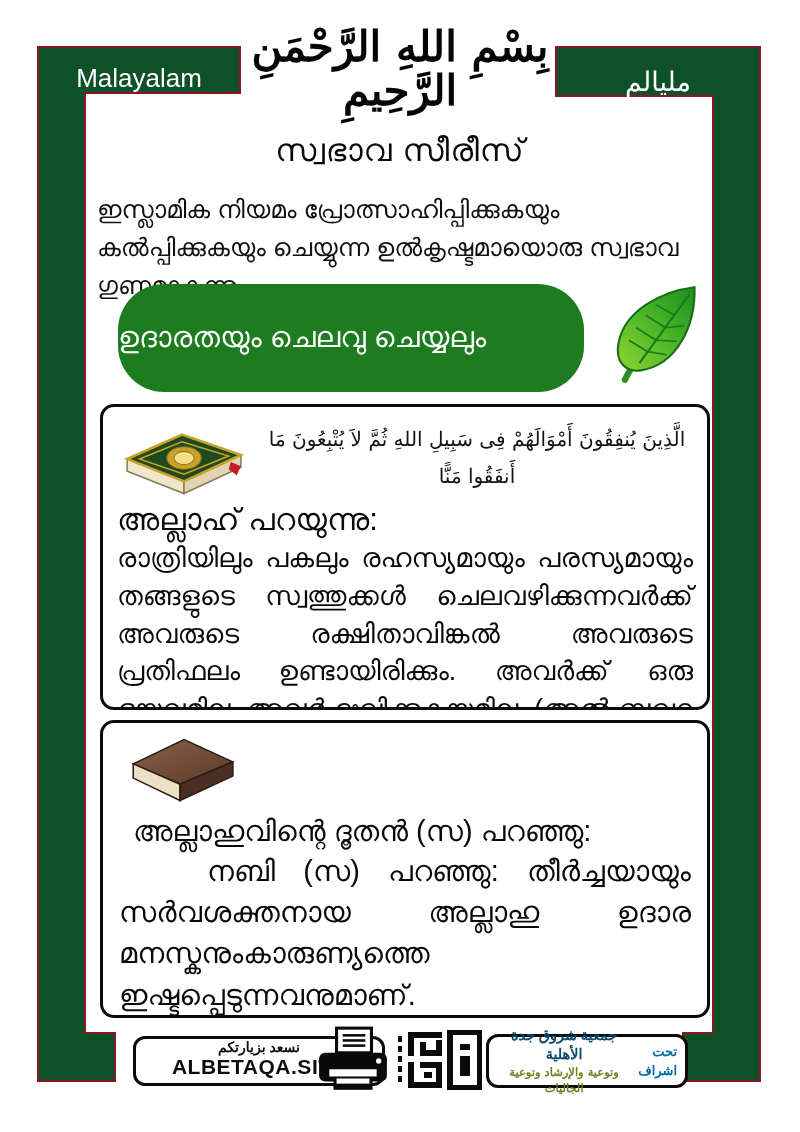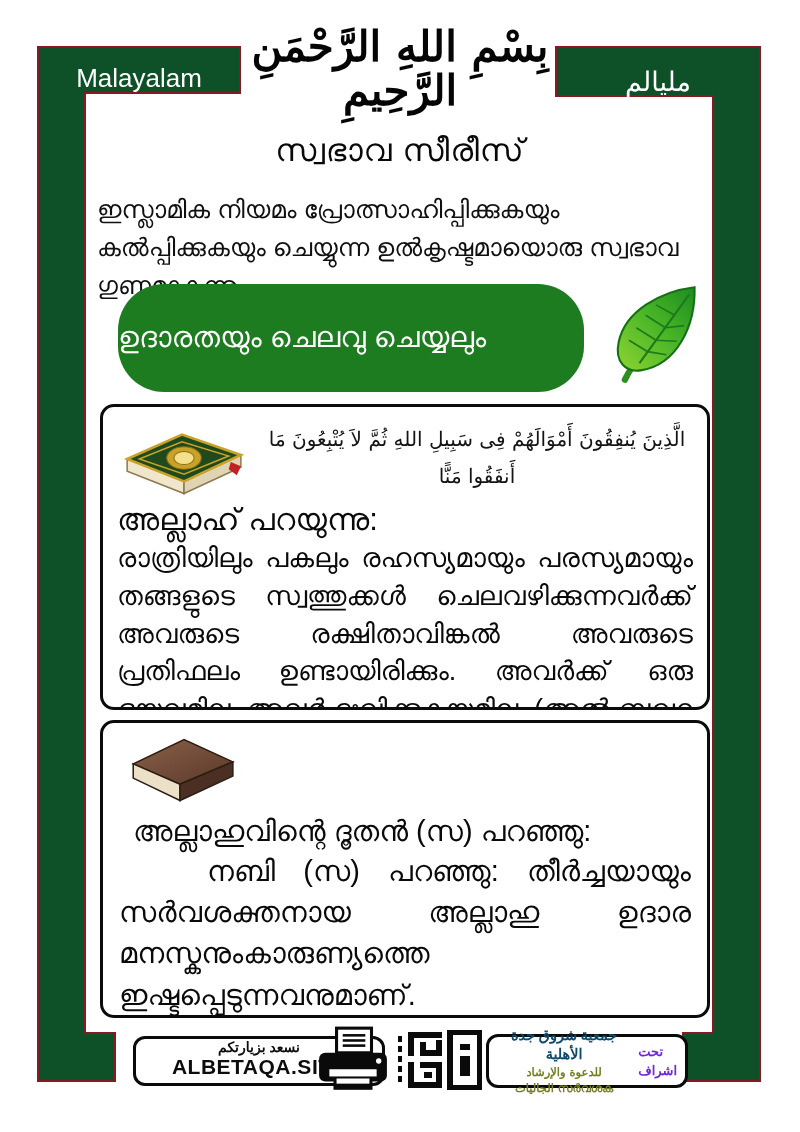--- a/index.html
+++ b/index.html
@@ -94,21 +94,21 @@
 
   #printer { left: 316px; top: 1026px; }
   #kufic { left: 398px; top: 1030px; }
 
   #supervision-box {
     left: 486px; top: 1034px; width: 202px; height: 54px;
     border: 3px solid #0a0a0a; border-radius: 12px;
     direction: rtl; display: flex; align-items: center;
     padding: 2px 8px; gap: 7px; background: #fff;
   }
-  #supervision-prefix { text-align: left; font-size: 13px; font-weight: bold; line-height: 1.5; color: #6d28d9; white-space: nowrap; }
+  #supervision-prefix { text-align: right; font-size: 13px; font-weight: bold; line-height: 1.5; color: #0369a1; white-space: nowrap; }
   #org { flex: 1; text-align: center; line-height: 1.35; }
   #org-name { font-size: 14.5px; font-weight: bold; color: #0c4a6e; font-family: Liberation Serif, serif; }
   #org-desc { font-size: 11.5px; font-weight: bold; color: #77801f; font-family: "DejaVu Serif", serif; }
 </style>
 </head>
 <body>
 
 <svg id="frame-svg" width="800" height="1132" viewBox="0 0 800 1132">
   <polygon points="38,47 240,47 240,93 85,93 85,1033 115,1033 115,1081 38,1081" fill="#0e5128" stroke="#8a1724" stroke-width="2"></polygon>
   <polygon points="556,47 760,47 760,1081 683,1081 683,1033 713,1033 713,96 556,96" fill="#0e5128" stroke="#8a1724" stroke-width="2"></polygon>
@@ -212,15 +212,15 @@
   <rect x="62" y="26" width="10" height="20" fill="#0a0a0a"></rect>
 </svg>
 
 <div class="abs" id="supervision-box">
   <div id="supervision-prefix">
     <div>تحت</div>
     <div>اشراف</div>
   </div>
   <div id="org">
     <div id="org-name">جمعية شروق جدة الأهلية</div>
-    <div id="org-desc">للدعوة والإرشاد സർവശക الجاليات</div>
+    <div id="org-desc">وتوعية والإرشاد وتوعية الجاليات</div>
   </div>
 </div>
 
 </body></html>

